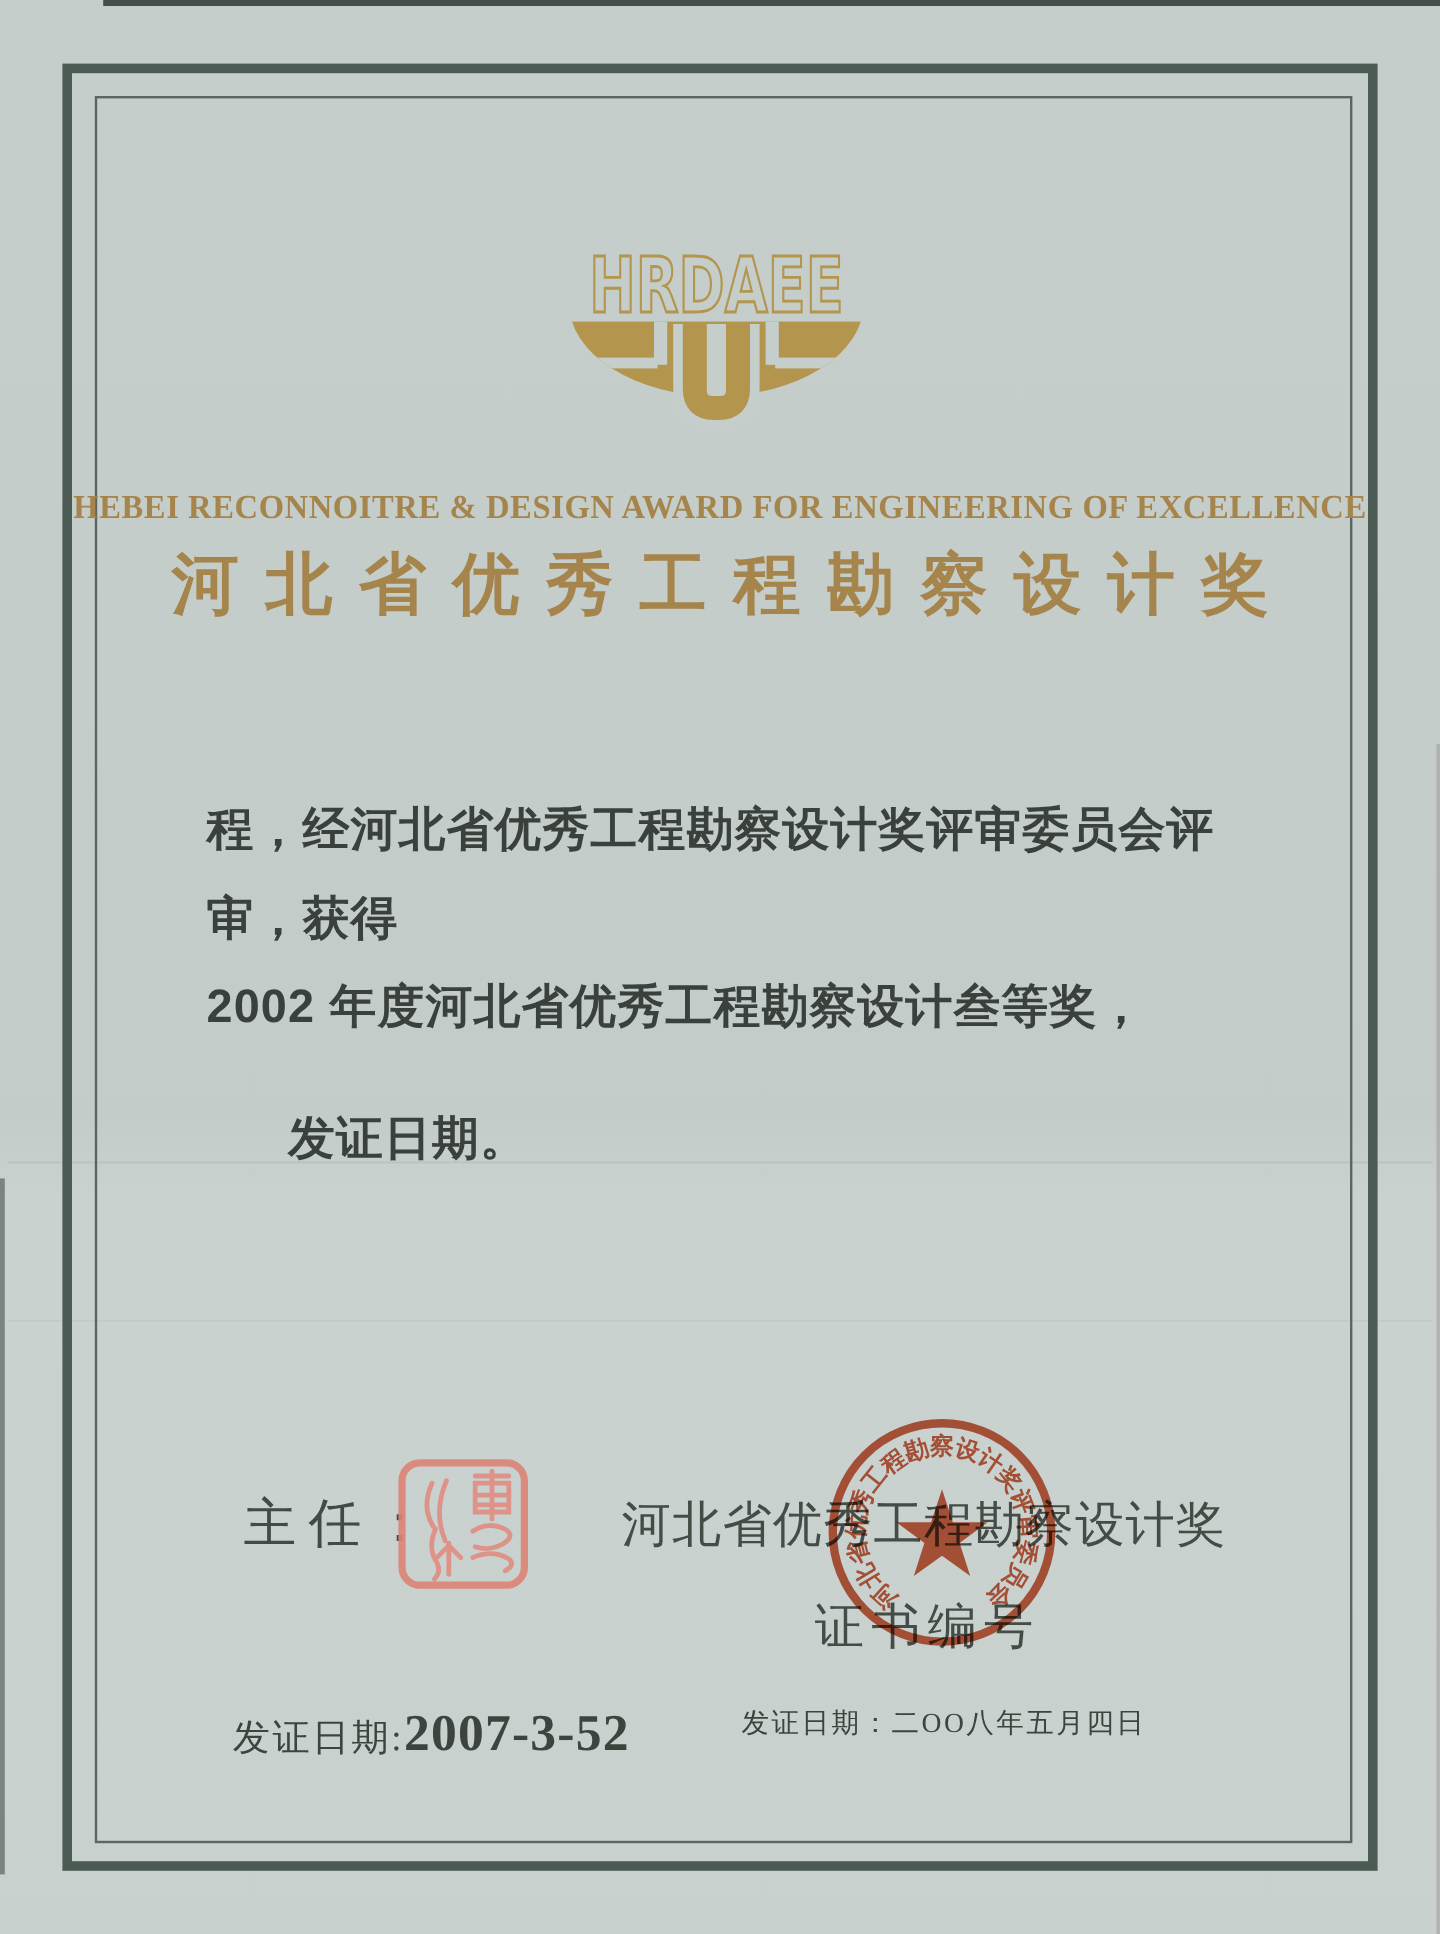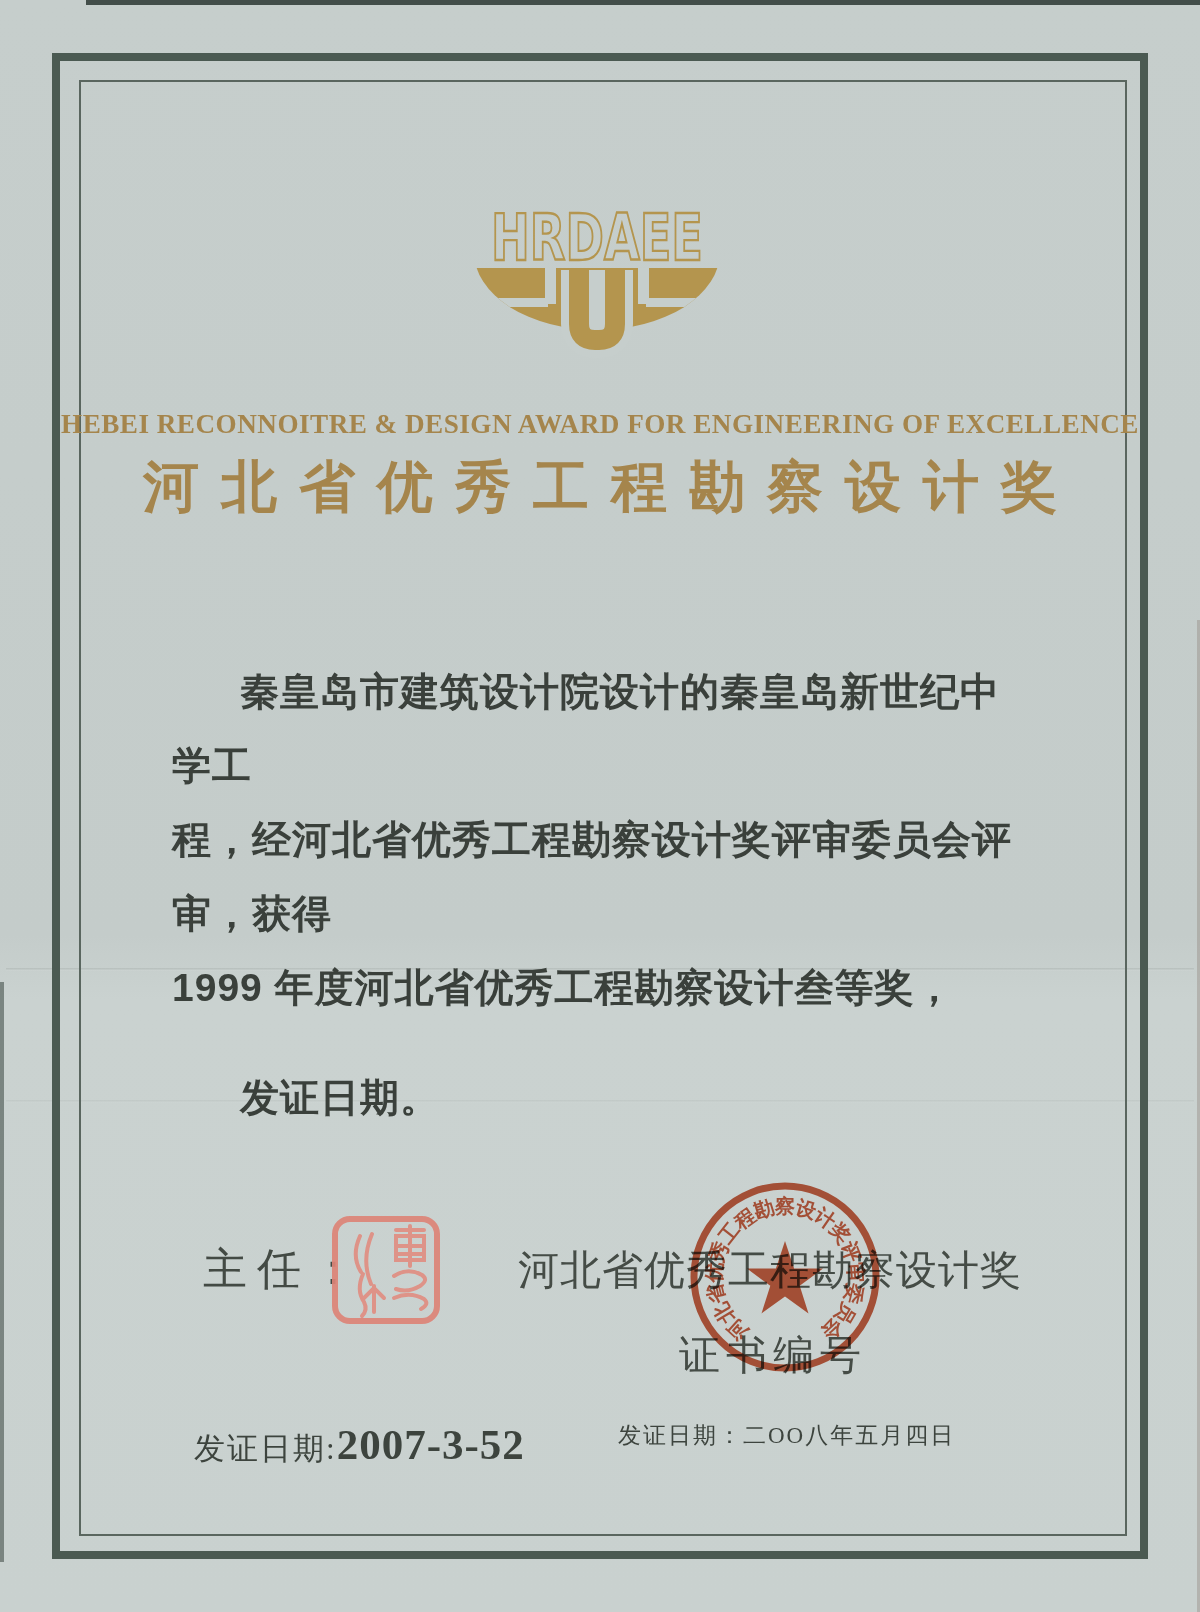--- a/index.html
+++ b/index.html
@@ -99,23 +99,22 @@
     </g>
 
     <path d="M107,98 L107,152 Q107,168 123,168 L127,168 Q143,168 143,152 L143,98" fill="none" stroke="#c6cecc" stroke-width="36"></path>
     <path d="M107,98 L107,152 Q107,168 123,168 L127,168 Q143,168 143,152 L143,98" fill="none" stroke="#b4954e" stroke-width="20"></path>
   </svg>
 
   <div class="title-en">HEBEI RECONNOITRE &amp; DESIGN AWARD FOR ENGINEERING OF EXCELLENCE</div>
   <div class="title-zh">河北省优秀工程勘察设计奖</div>
 
   <div class="body-block">
-    <div class="body-line indent">秦皇岛市建筑设计院设计的秦皇岛新世纪中学工</div>
     <div class="body-line">程，经河北省优秀工程勘察设计奖评审委员会评审，获得</div>
-    <div class="body-line">1999 年度河北省优秀工程勘察设计叁等奖，</div>
+    <div class="body-line">2002 年度河北省优秀工程勘察设计叁等奖，</div>
     <div class="body-line closing">发证日期。</div>
   </div>
 
   <div class="director-label">主任：</div>
 
   <svg class="square-seal" viewBox="0 0 112 112" xmlns="http://www.w3.org/2000/svg">
     <rect x="5" y="5" width="102" height="102" rx="15" fill="none" stroke="#dd8478" stroke-width="6"></rect>
     <g fill="none" stroke="#e08e82" stroke-width="4" stroke-linecap="round">
 
       <path d="M30,22 q-9,20 1,36"></path>

